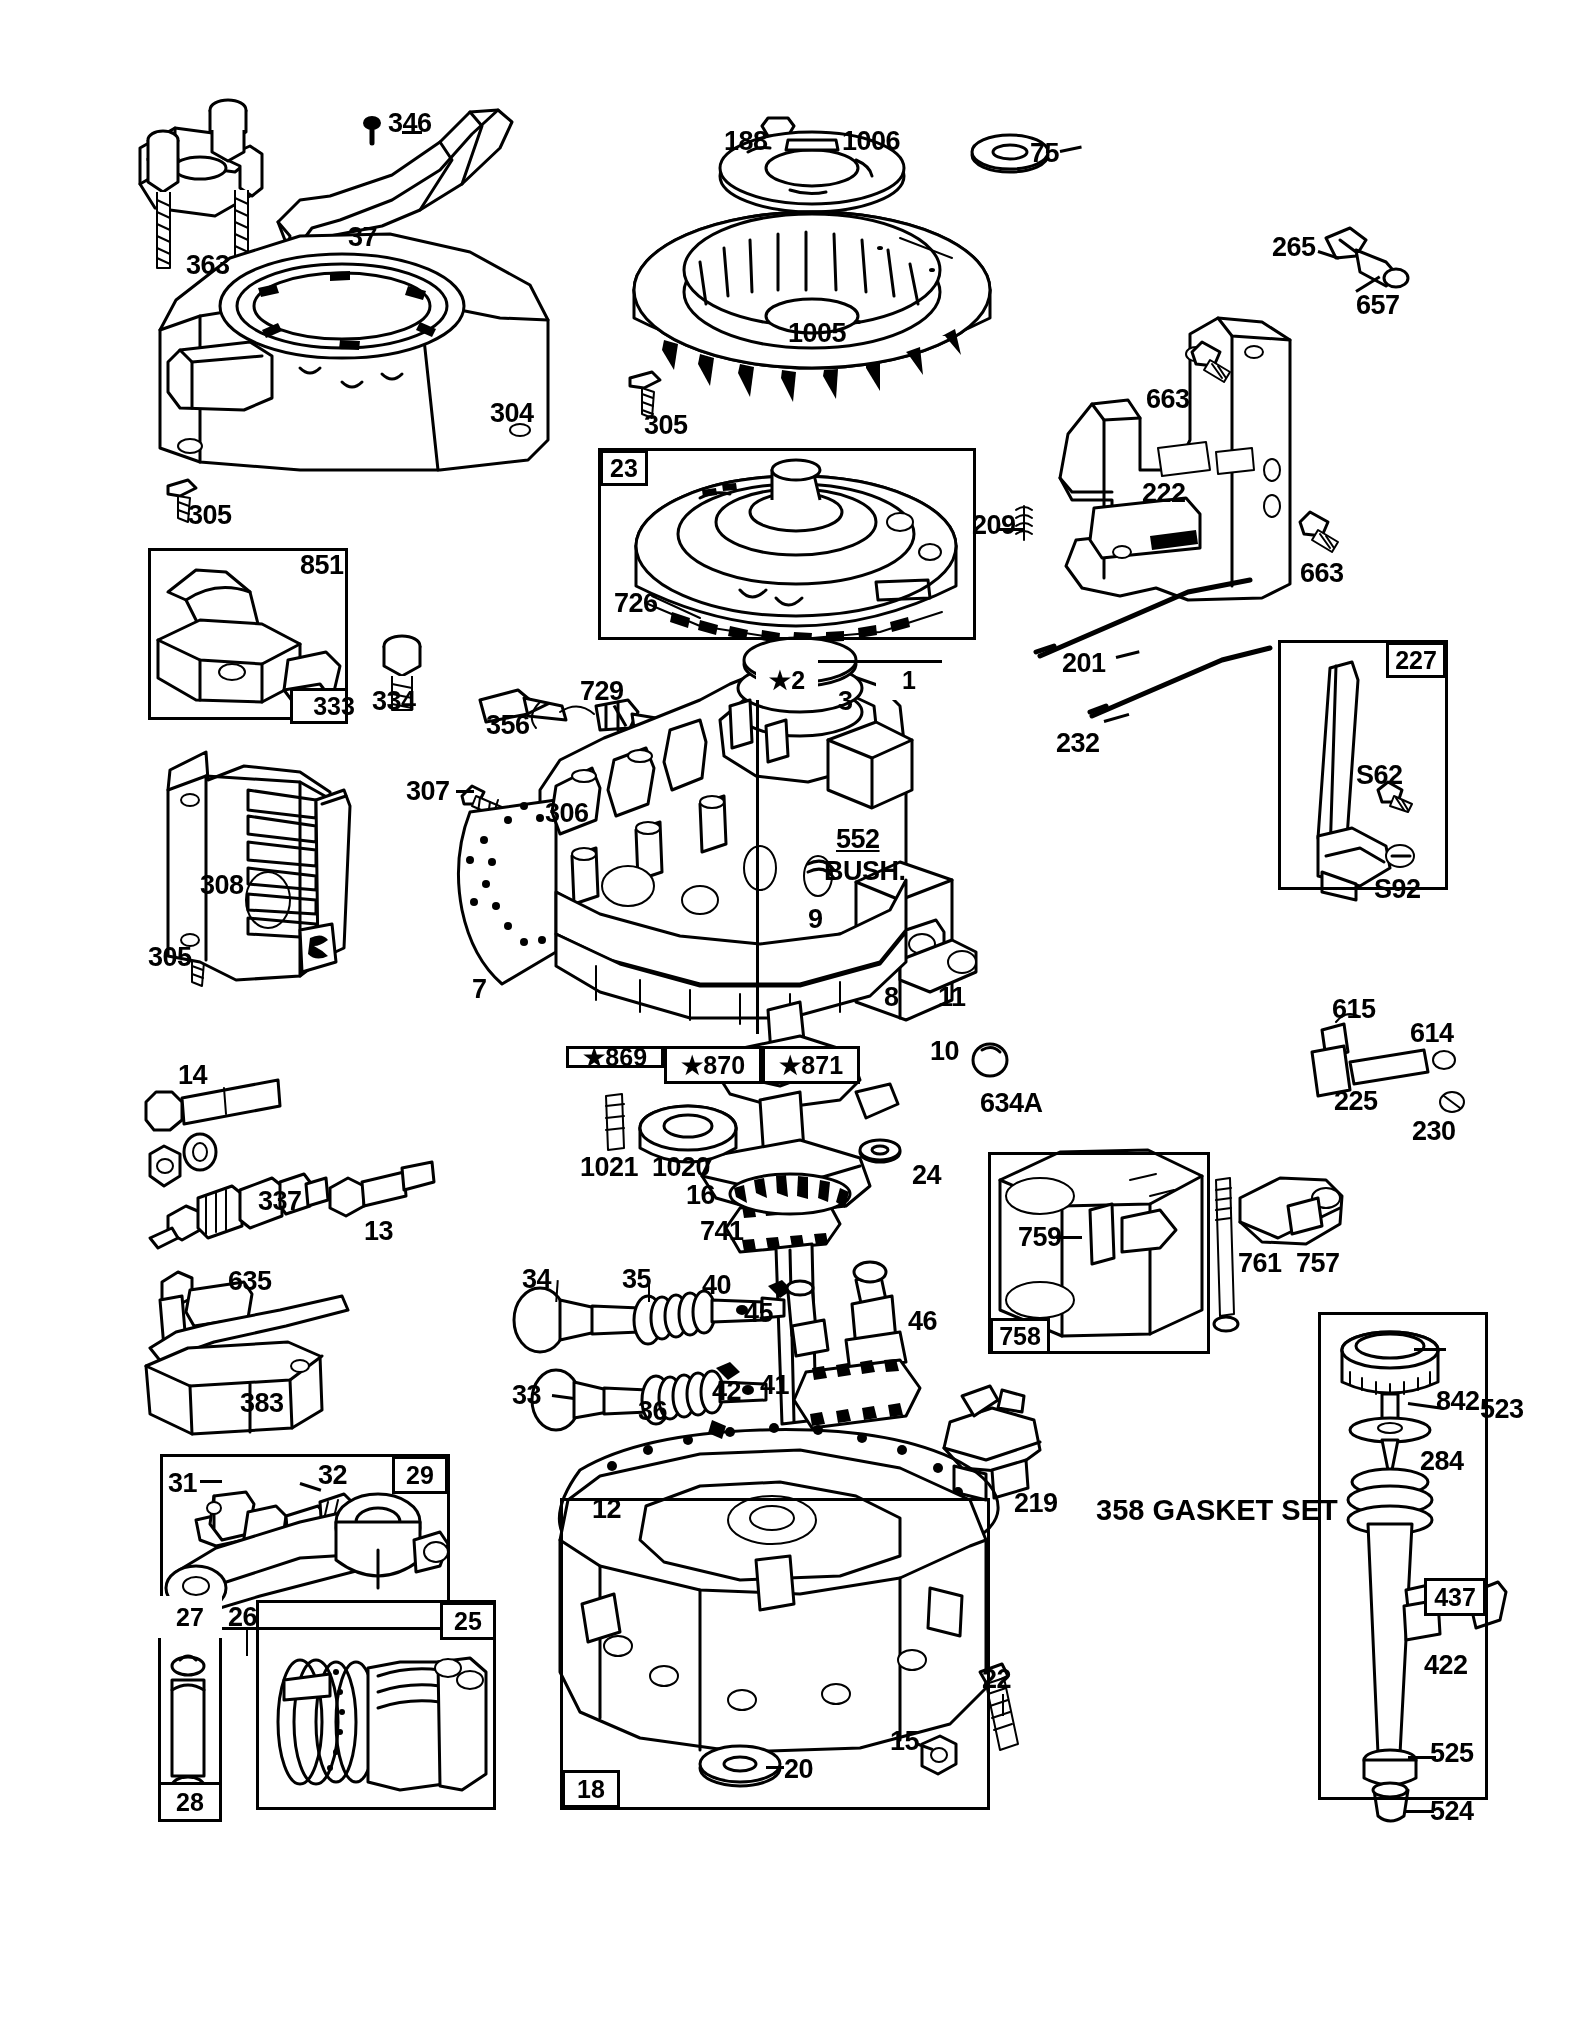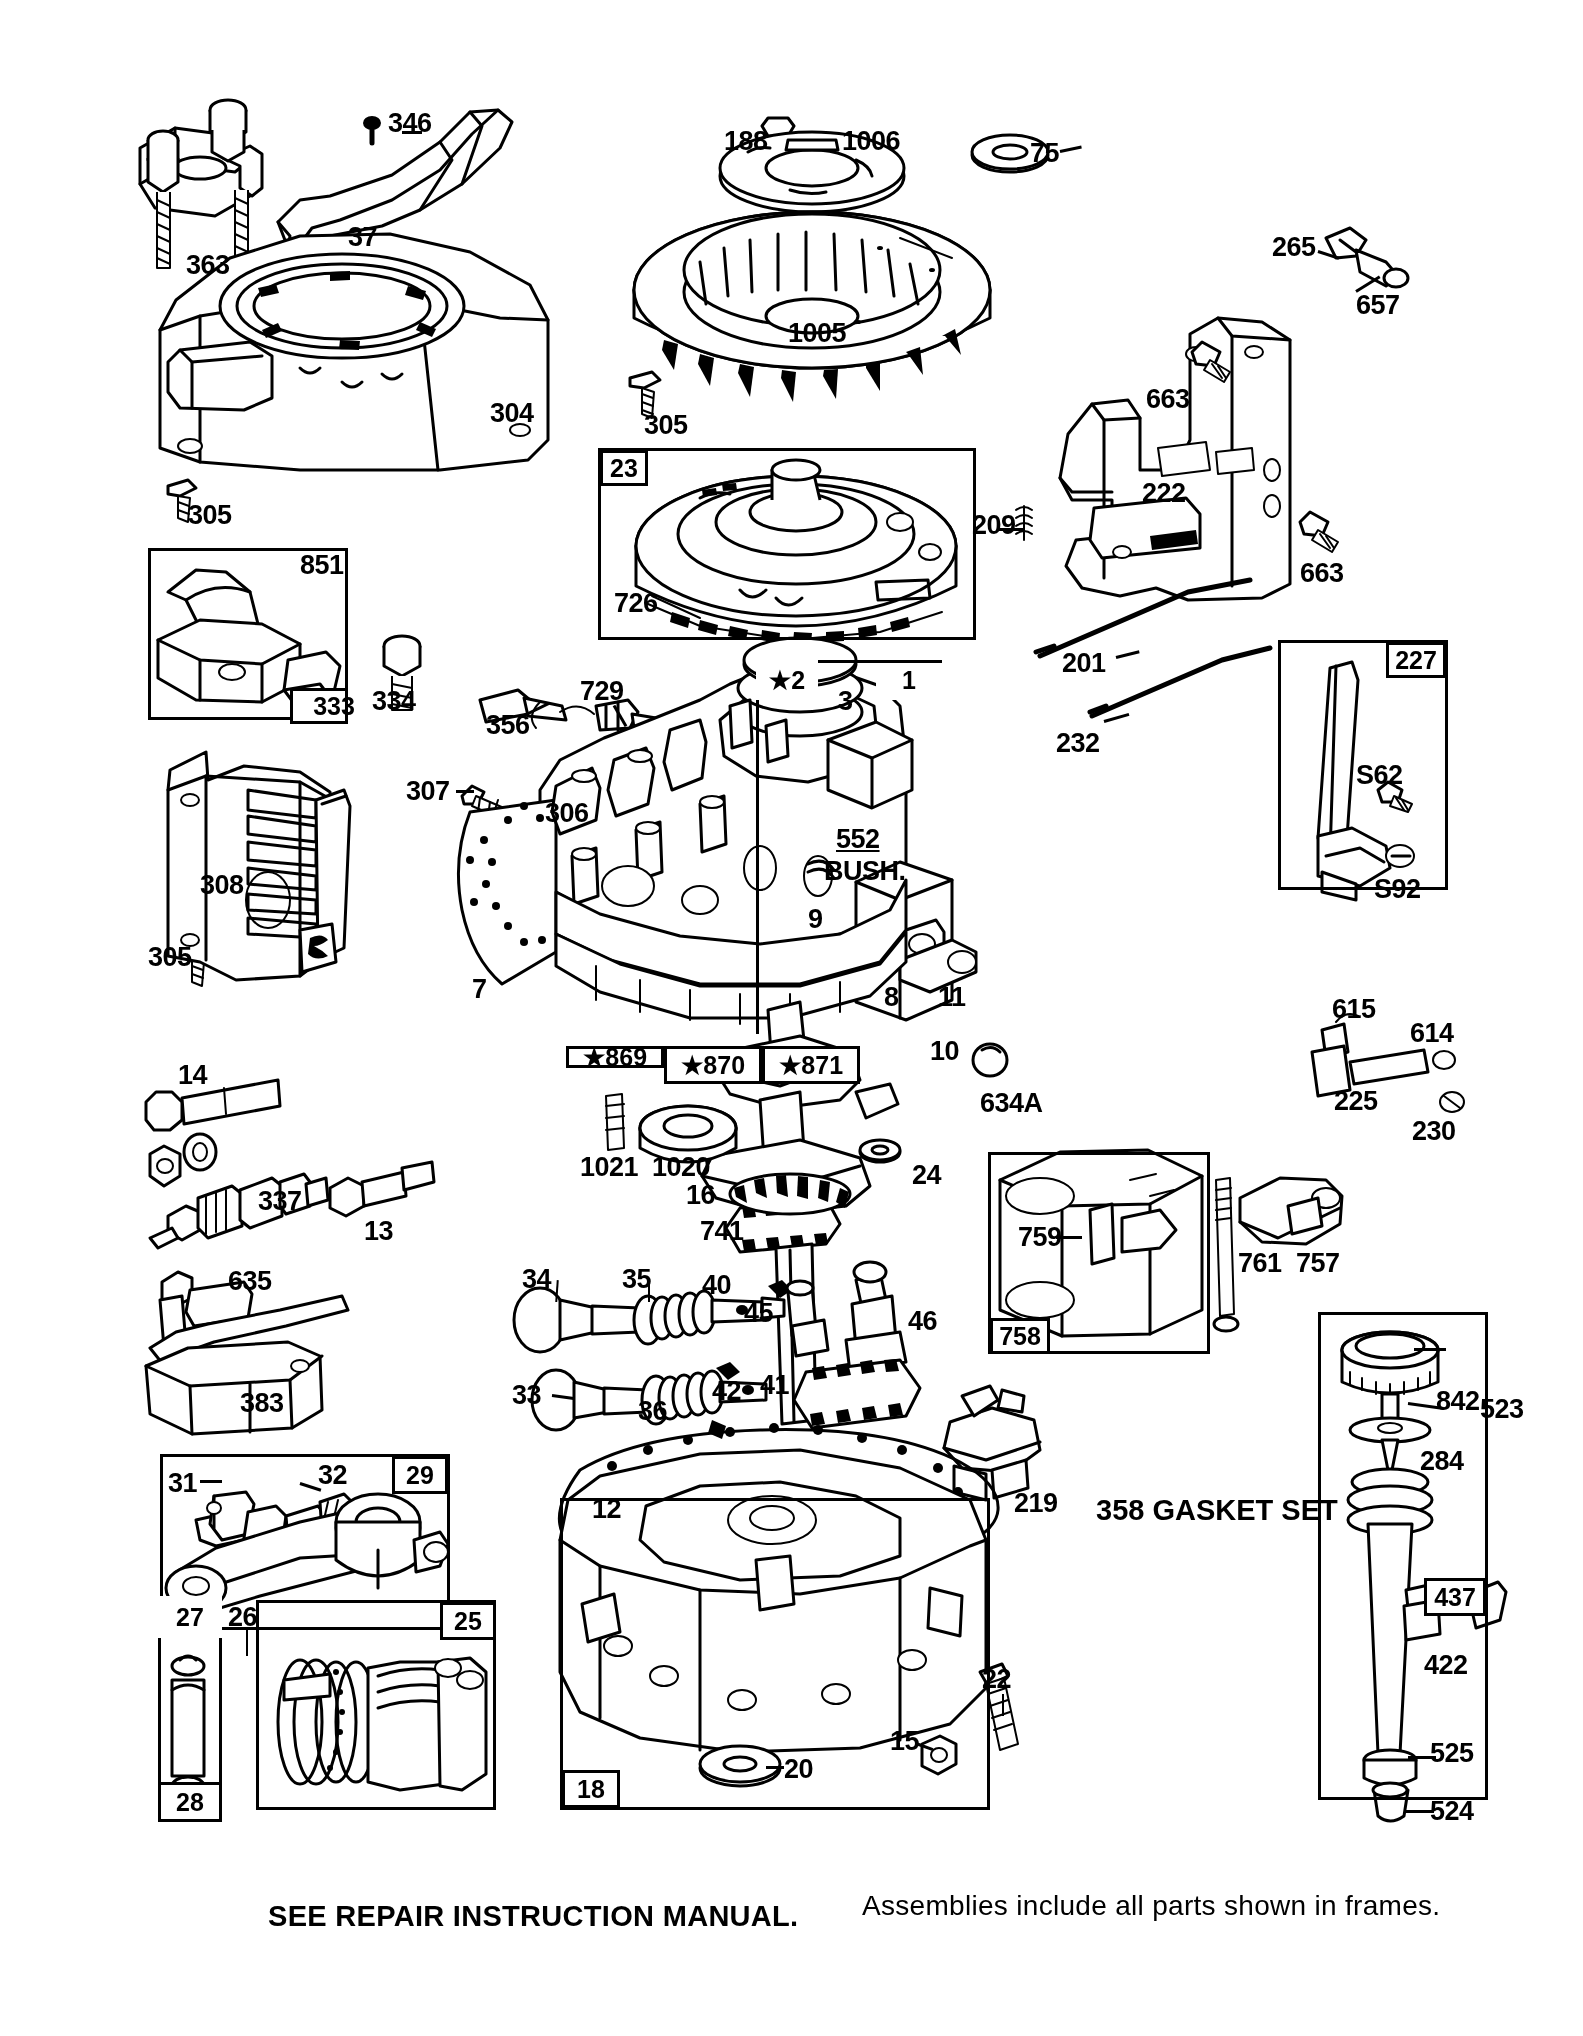--- a/index.html
+++ b/index.html
@@ -1050,16 +1050,14 @@
   <div class="leader" style="left:1408px;top:1756px;width:28px;"></div>
   <div class="leader" style="left:1406px;top:1810px;width:28px;"></div>
   <div class="leader" style="left:200px;top:1480px;width:22px;"></div>
   <div class="leader" style="left:300px;top:1482px;width:22px;transform:rotate(18deg);"></div>
   <div class="leader" style="left:246px;top:1628px;width:2px;height:28px;"></div>
   <div class="leader" style="left:1002px;top:1694px;width:2px;height:22px;"></div>
   <div class="leader" style="left:916px;top:1742px;width:18px;transform:rotate(20deg);"></div>
   <div class="leader" style="left:766px;top:1766px;width:18px;"></div>
 
   <div class="gasket-set" style="left:1096px;top:1494px;">358 GASKET SET</div>
-  <div class="foot" style="left:268px;top:1900px;">SEE REPAIR INSTRUCTION MANUAL.</div>
-  <div class="foot thin" style="left:862px;top:1890px;">Assemblies include all parts shown in frames.</div>
 
 </div>
 
 </body></html>

